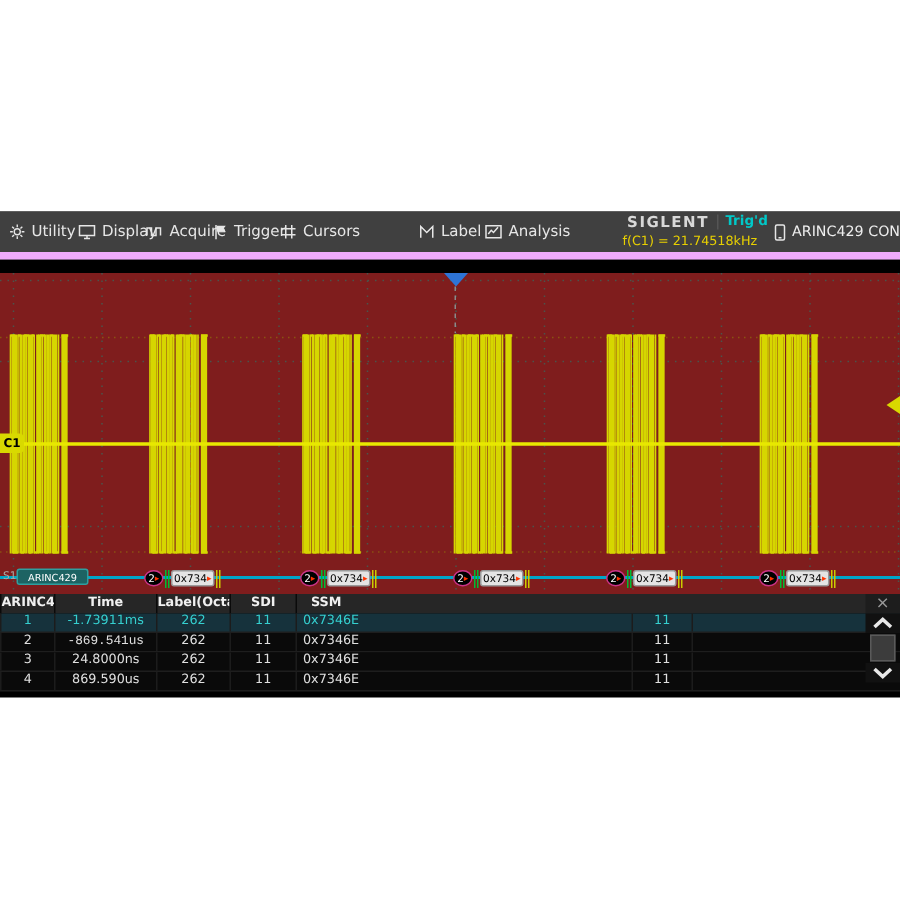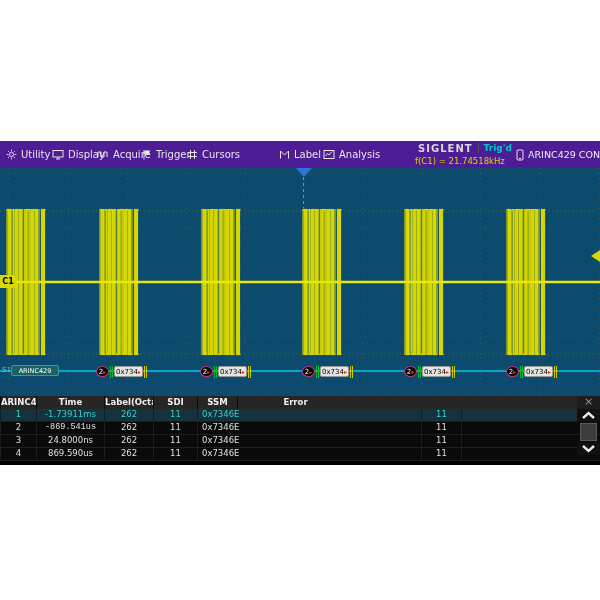--- a/index.html
+++ b/index.html
@@ -1,36 +1,36 @@
 <!DOCTYPE html>
 <html><head>
 <meta charset="utf-8">
 <style>
   html,body{margin:0;padding:0;background:#fff;}
   #app{position:relative;width:600px;height:600px;background:#fff;overflow:hidden;
        font-family:"DejaVu Sans",sans-serif;}
   #screen{position:absolute;left:0;top:141px;width:600px;height:324px;background:#000;}
 
   
-  #menubar{position:absolute;left:0;top:0;width:600px;height:27px;background:#4c1d95;
+  #menubar{position:absolute;left:0;top:0;width:600px;height:27px;background:#404040;
            border-bottom:5px solid #f0abfc;}
   .menu-item{position:absolute;top:0;height:27px;display:flex;align-items:center;gap:4px;
              color:#e6e6e6;font-size:10px;cursor:default;white-space:nowrap;}
   .micon{display:flex;align-items:center;}
   #logoblk{position:absolute;left:415px;top:0;width:100px;height:27px;}
   #brandrow{display:flex;align-items:center;justify-content:center;gap:5px;height:14px;}
   #brand{color:#d8d8d8;font-weight:bold;font-size:10px;letter-spacing:1px;}
   #brandsep{width:1px;height:10px;background:#555;}
   #trigstate{font-size:9px;font-weight:bold;}
   #freqrow{height:12px;text-align:left;font-size:8.5px;line-height:12px;}
   #configbtn{position:absolute;left:516px;top:0;height:27px;display:flex;align-items:center;
              gap:4px;color:#eee;font-size:9.5px;white-space:nowrap;}
 
   
-  #grid{position:absolute;left:0;top:27px;width:600px;height:228px;background:#0c4a6e;}
+  #grid{position:absolute;left:0;top:41px;width:600px;height:228px;background:#7f1d1d;}
   #wave{position:absolute;left:0;top:0;}
   #trig-pos{position:absolute;left:296px;top:0;width:0;height:0;
             border-left:8px solid transparent;border-right:8px solid transparent;
             border-top:9px solid #2e74d6;}
   #trig-level{position:absolute;left:591px;top:82px;width:0;height:0;
               border-top:6px solid transparent;border-bottom:6px solid transparent;
               border-right:9px solid #d9d900;}
   #ch-badge{position:absolute;left:0;top:107px;width:16px;height:13px;background:#d9d900;
             color:#000;font-size:8px;font-weight:bold;text-align:center;line-height:13px;
             border-radius:0 3px 3px 0;}
@@ -435,21 +435,20 @@
         </div>
     </div>
 
     <div id="table">
       <div id="thead">
           <div class="th" style="width: 36px;">ARINC429</div>
           <div class="th" style="width: 68px;">Time</div>
           <div class="th" style="width: 49px;">Label(Octal)</div>
           <div class="th" style="width: 44px;">SDI</div>
           <div class="th" style="width: 40px;">SSM</div>
-          <div class="th" style="width: 116px;">Error</div>
         </div>
       <div id="tbody">
           <div class="tr selected">
             <div class="td" style="width: 36px; text-align: center;">1</div>
             <div class="td" style="width: 68px; ">-1.73911ms</div>
             <div class="td" style="width: 49px; text-align: center;">262</div>
             <div class="td" style="width: 44px; text-align: center;">11</div>
             <div class="td" style="width: 224px; text-align: left; padding-left: 4px;">0x7346E</div>
             <div class="td" style="width: 40px; text-align: center;">11</div>
             <div class="td" style="width: 116px; text-align: left; padding-left: 4px;"></div>

